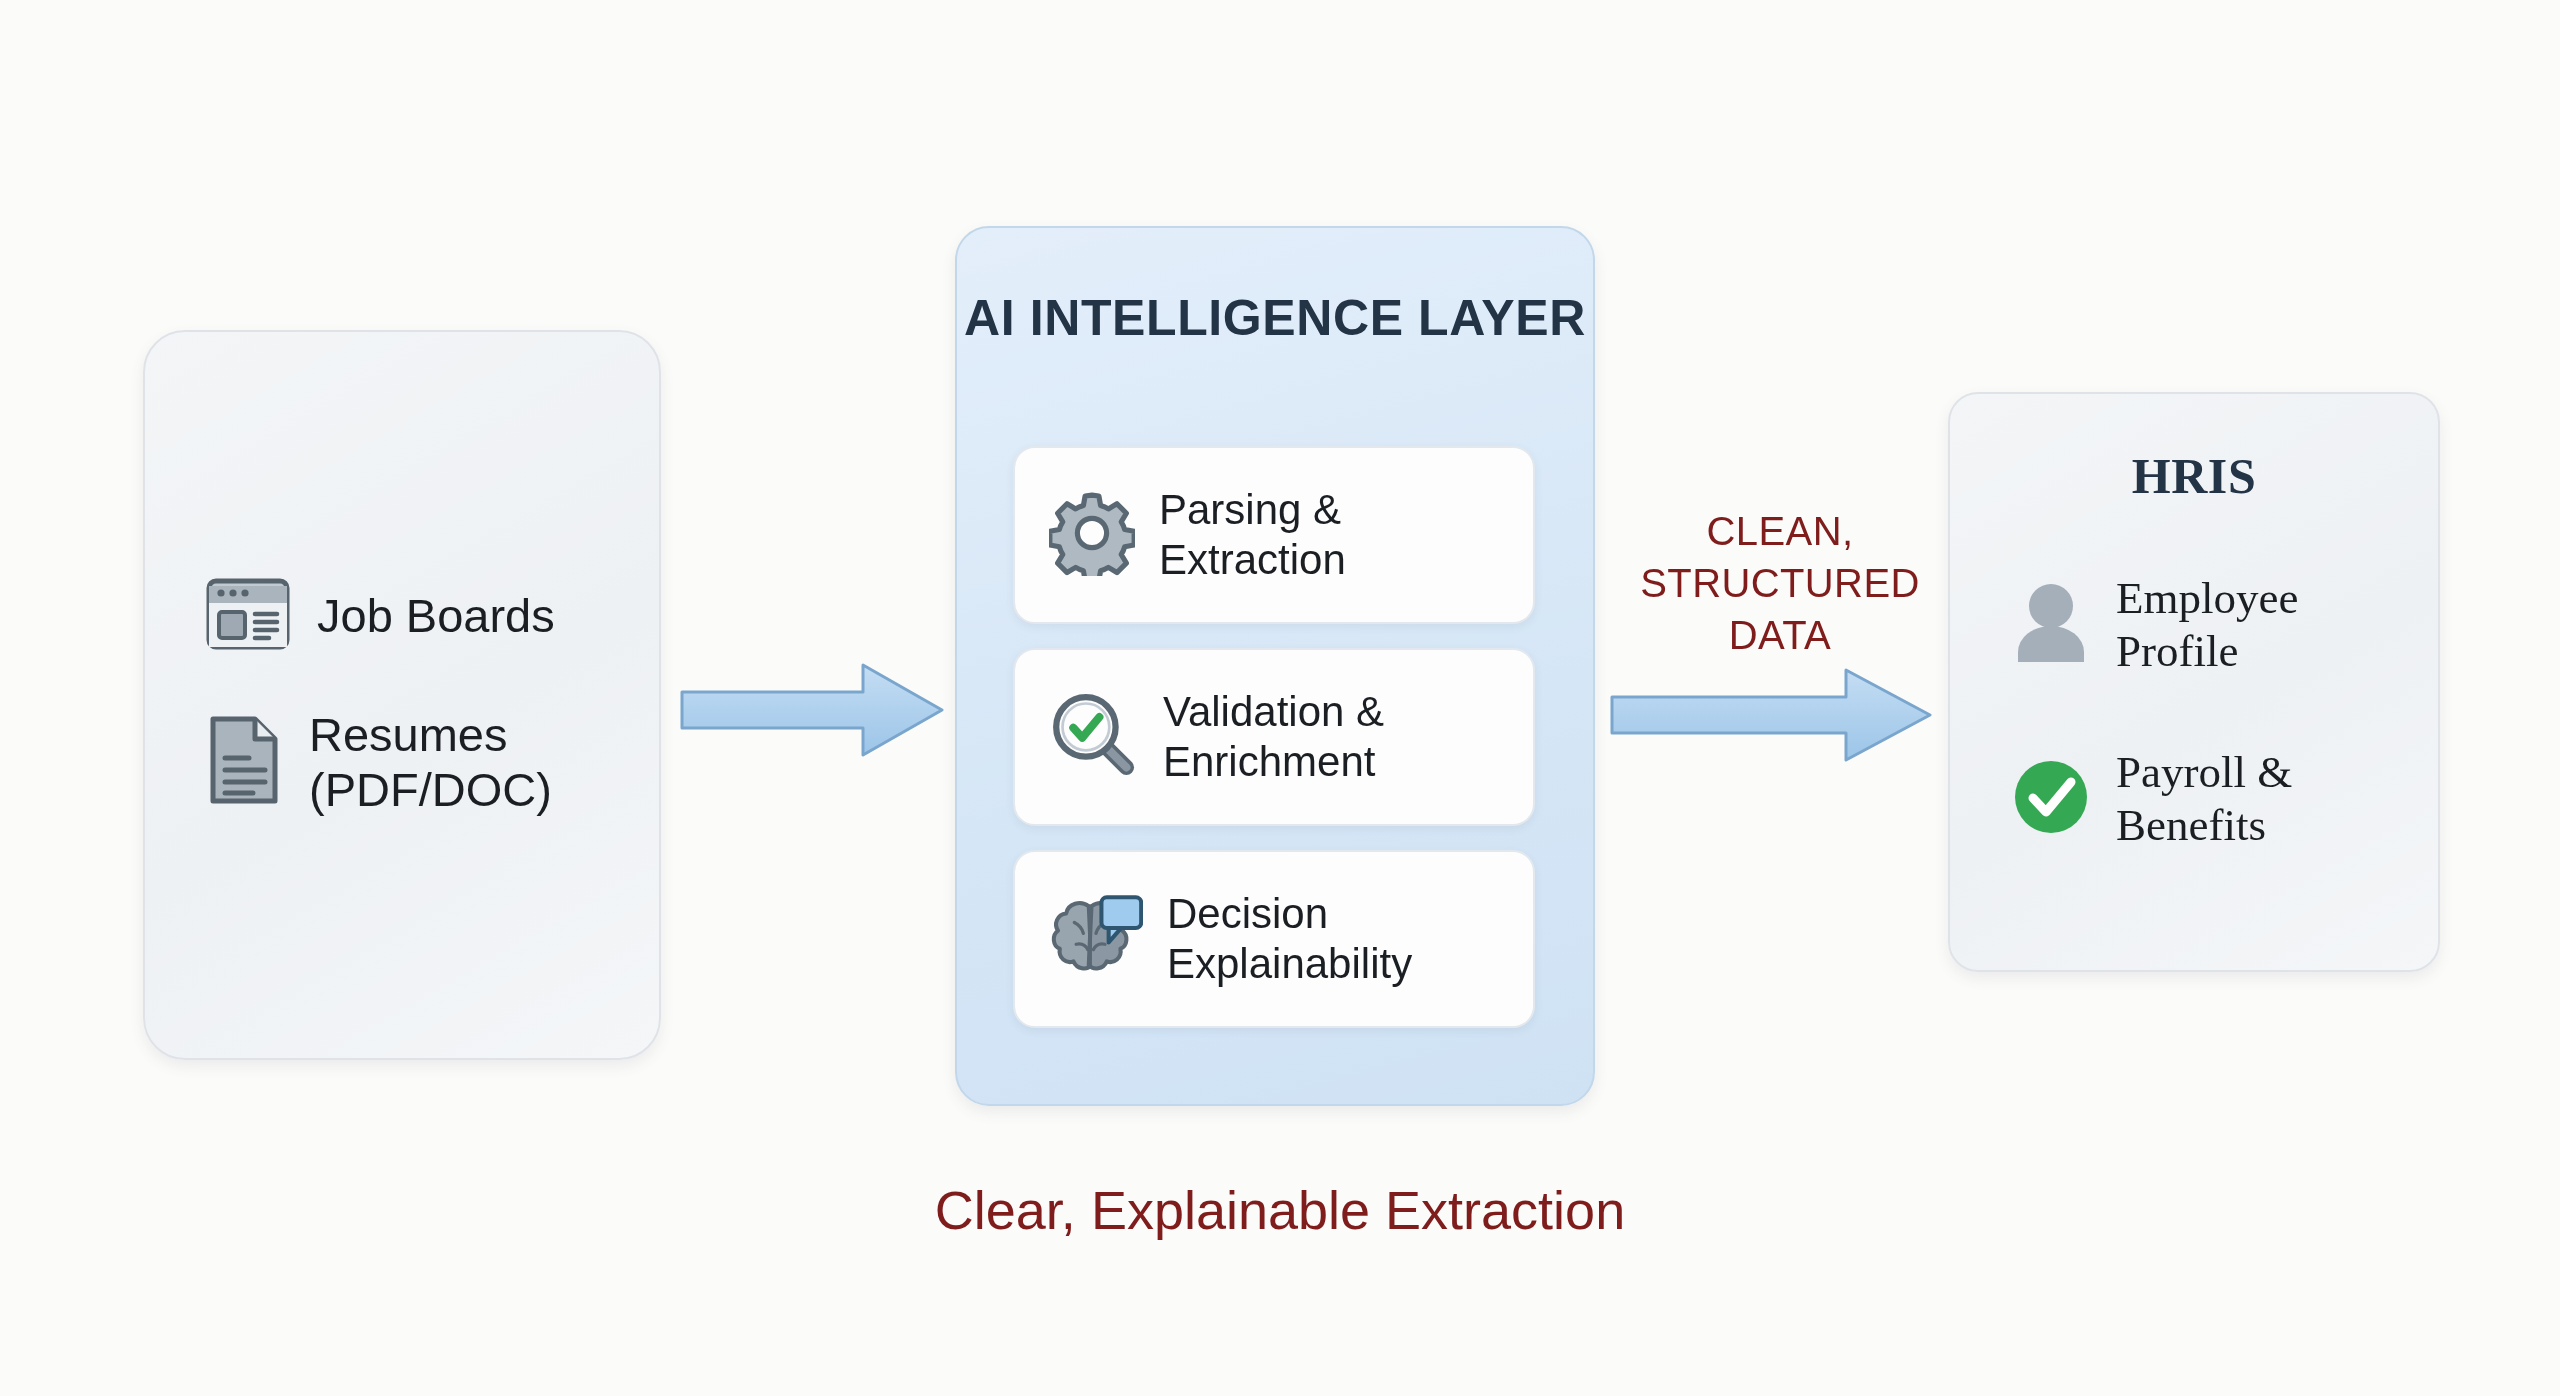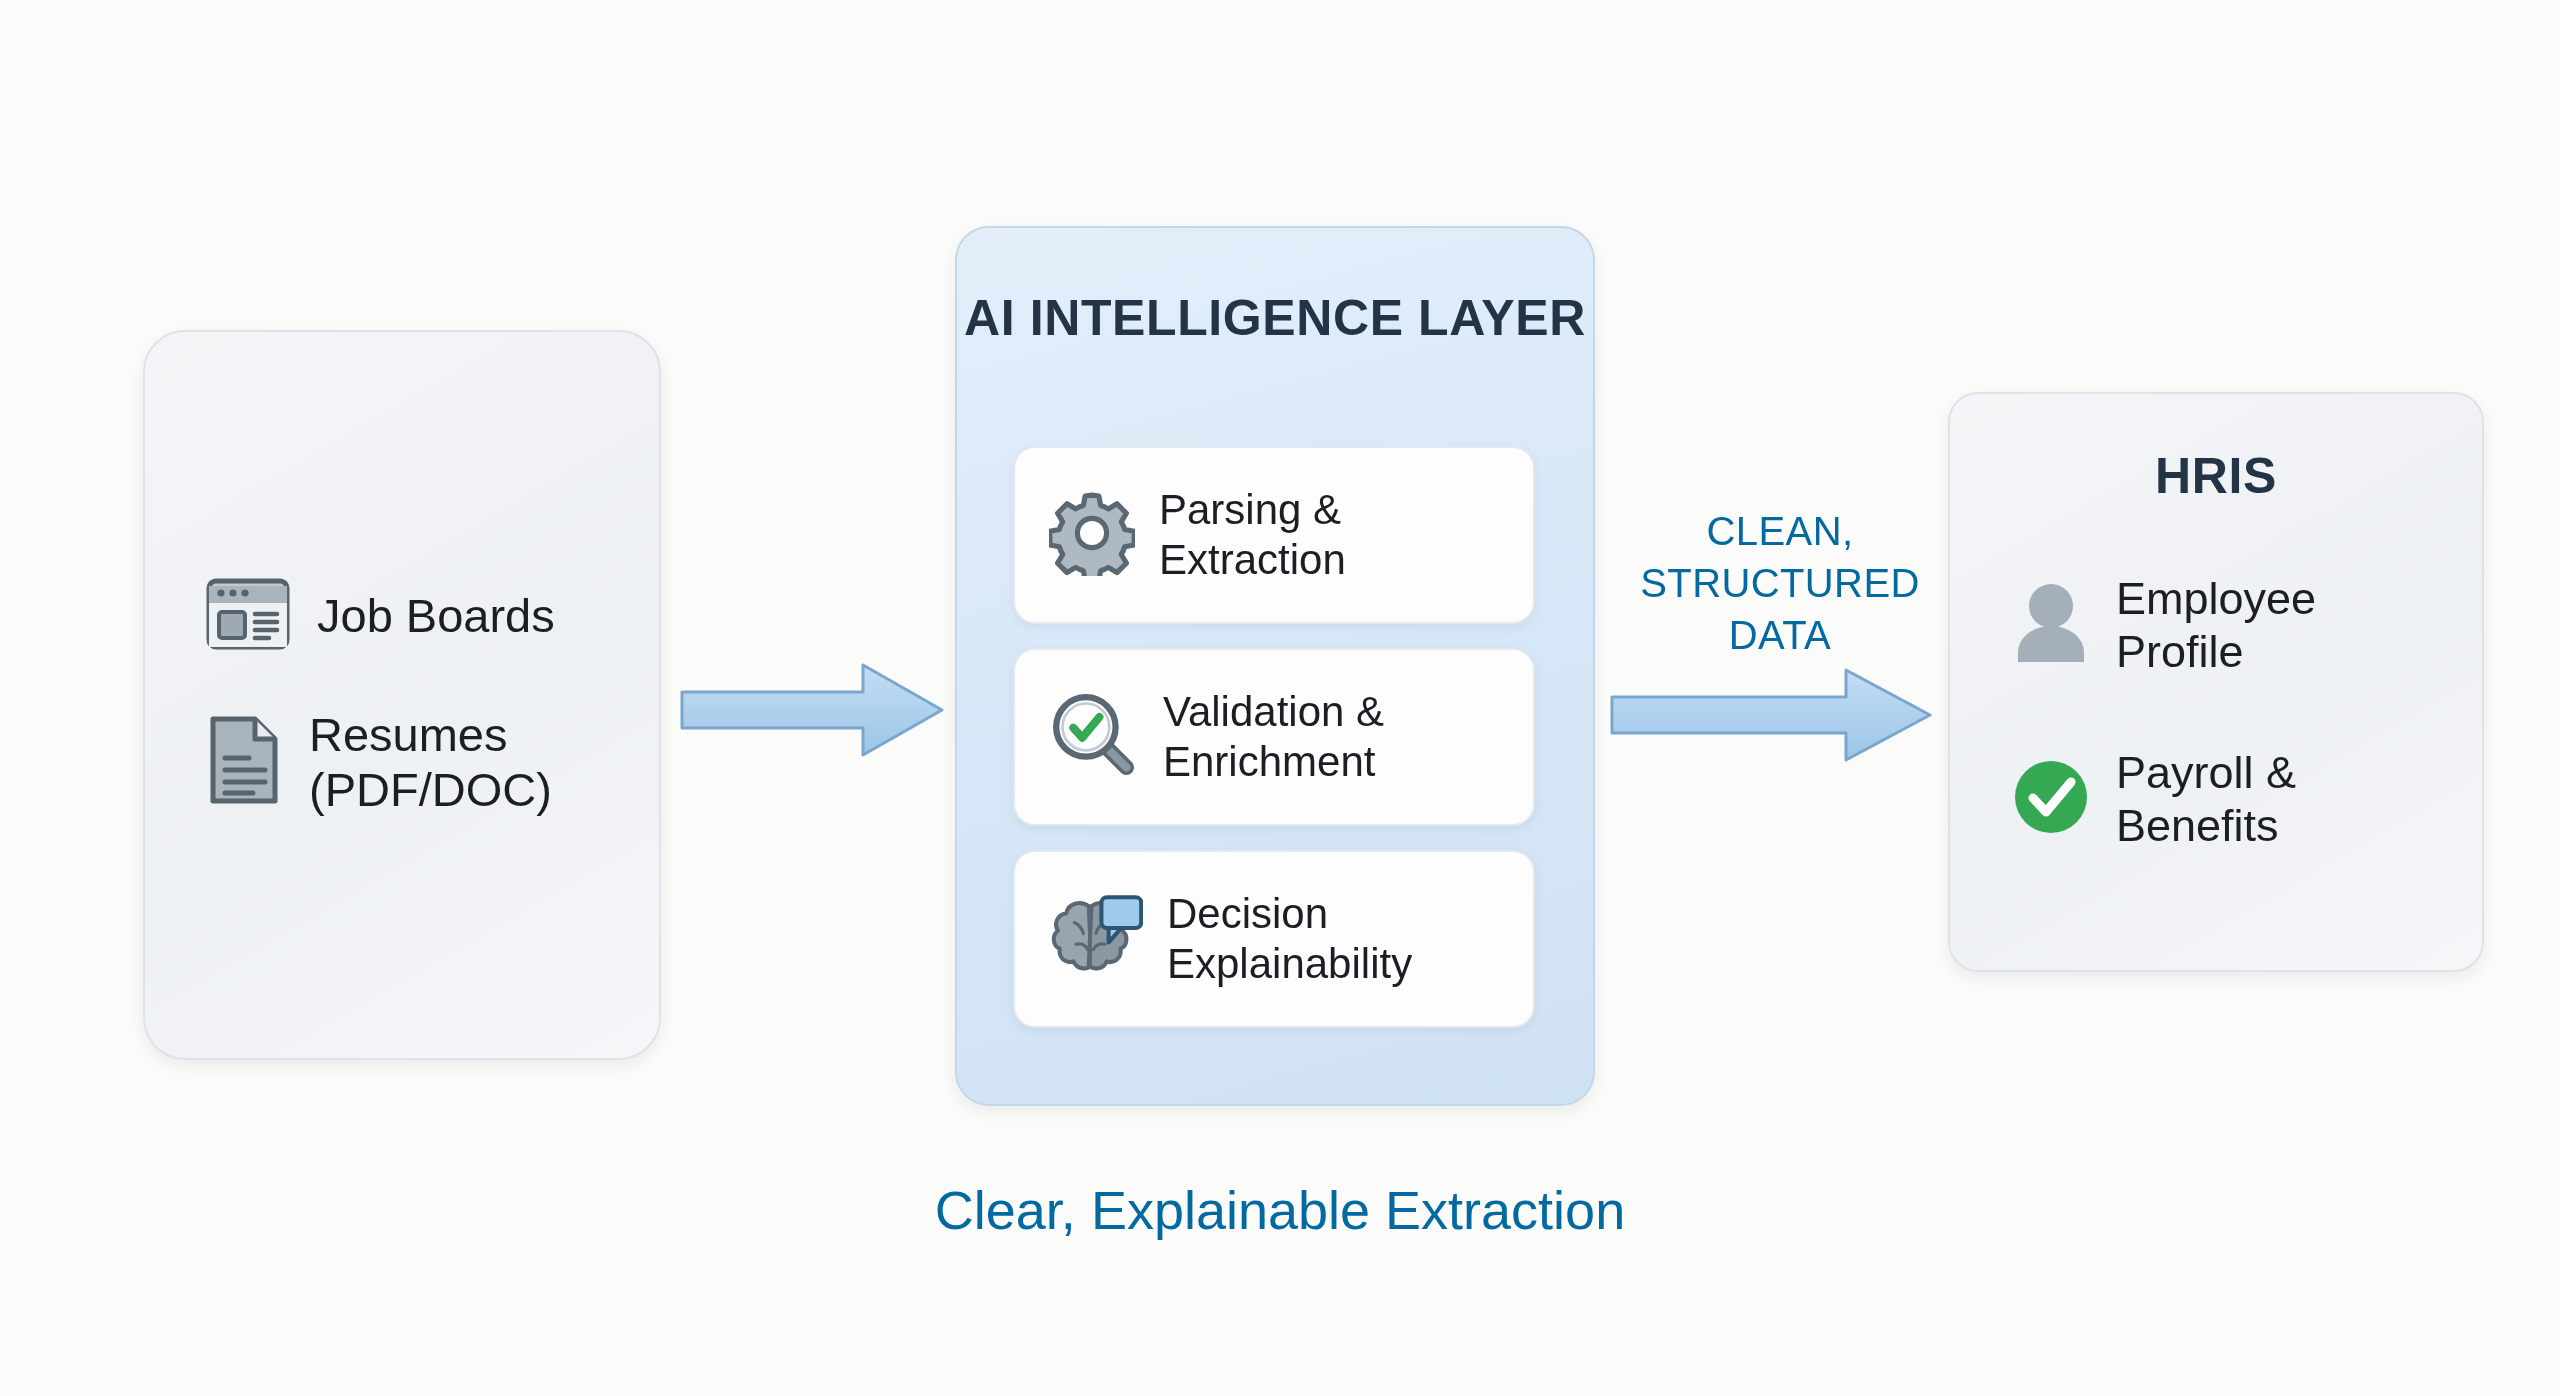--- a/index.html
+++ b/index.html
@@ -79,21 +79,21 @@
     white-space: pre-line;
   }
 
   
   .arrow {
     position: absolute;
   }
   
   .freetext {
     position: absolute;
-    color: #0369a1;
+    color: #7f1d1d;
     text-align: center;
     line-height: 1.3;
     white-space: pre-line;
   }
 </style>
 </head>
 <body>
 
 <div id="stage">
 
@@ -205,21 +205,21 @@
       <defs>
         <linearGradient id="ag2" x1="0" y1="0" x2="0" y2="1">
           <stop offset="0%" stop-color="#c4ddf3"></stop>
           <stop offset="100%" stop-color="#9cc5e8"></stop>
         </linearGradient>
       </defs>
       <path d="M4 37 H238 V10 L322 55 L238 100 V73 H4 Z" fill="url(#ag2)" stroke="#7aa6cd" stroke-width="3" stroke-linejoin="round"></path>
     </svg>
   </div>
 
-  <div class="panel grey" style="left:1948px; top:392px; width:536px; height:580px; border-radius:30px;">
+  <div class="panel grey" style="left:1948px; top:392px; width:492px; height:580px; border-radius:30px;font-family:Liberation Serif, serif;">
 
     <div class="panel-title" style="top:52px; font-size:50px;">HRIS</div>
 
     <div class="row" style="left:62px; top:178px;">
       <span class="icon">
         <svg width="78" height="82" viewBox="0 0 78 82">
           <ellipse cx="39" cy="24" rx="22" ry="22" fill="#a4afb9"></ellipse>
           <path d="M6 80 V70 a33 26 0 0 1 66 0 V80 Z" fill="#a4afb9"></path>
         </svg>
       </span>

